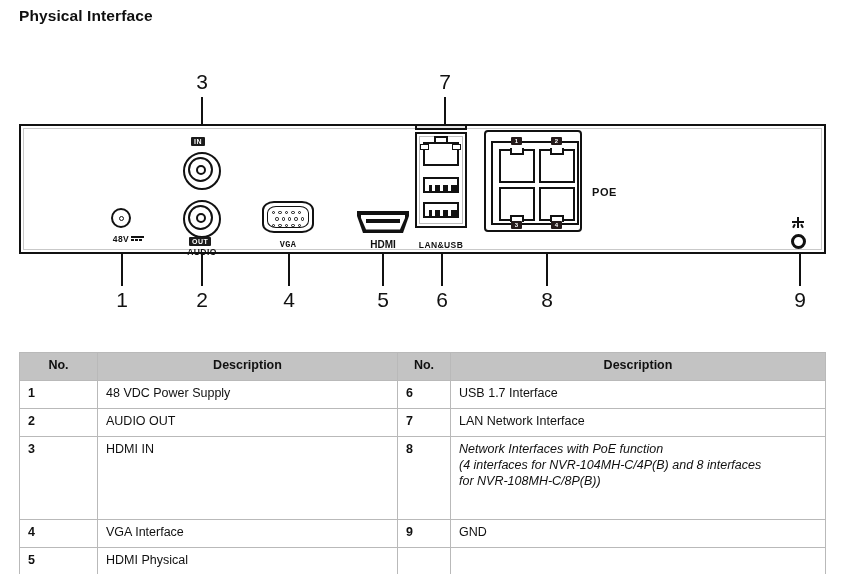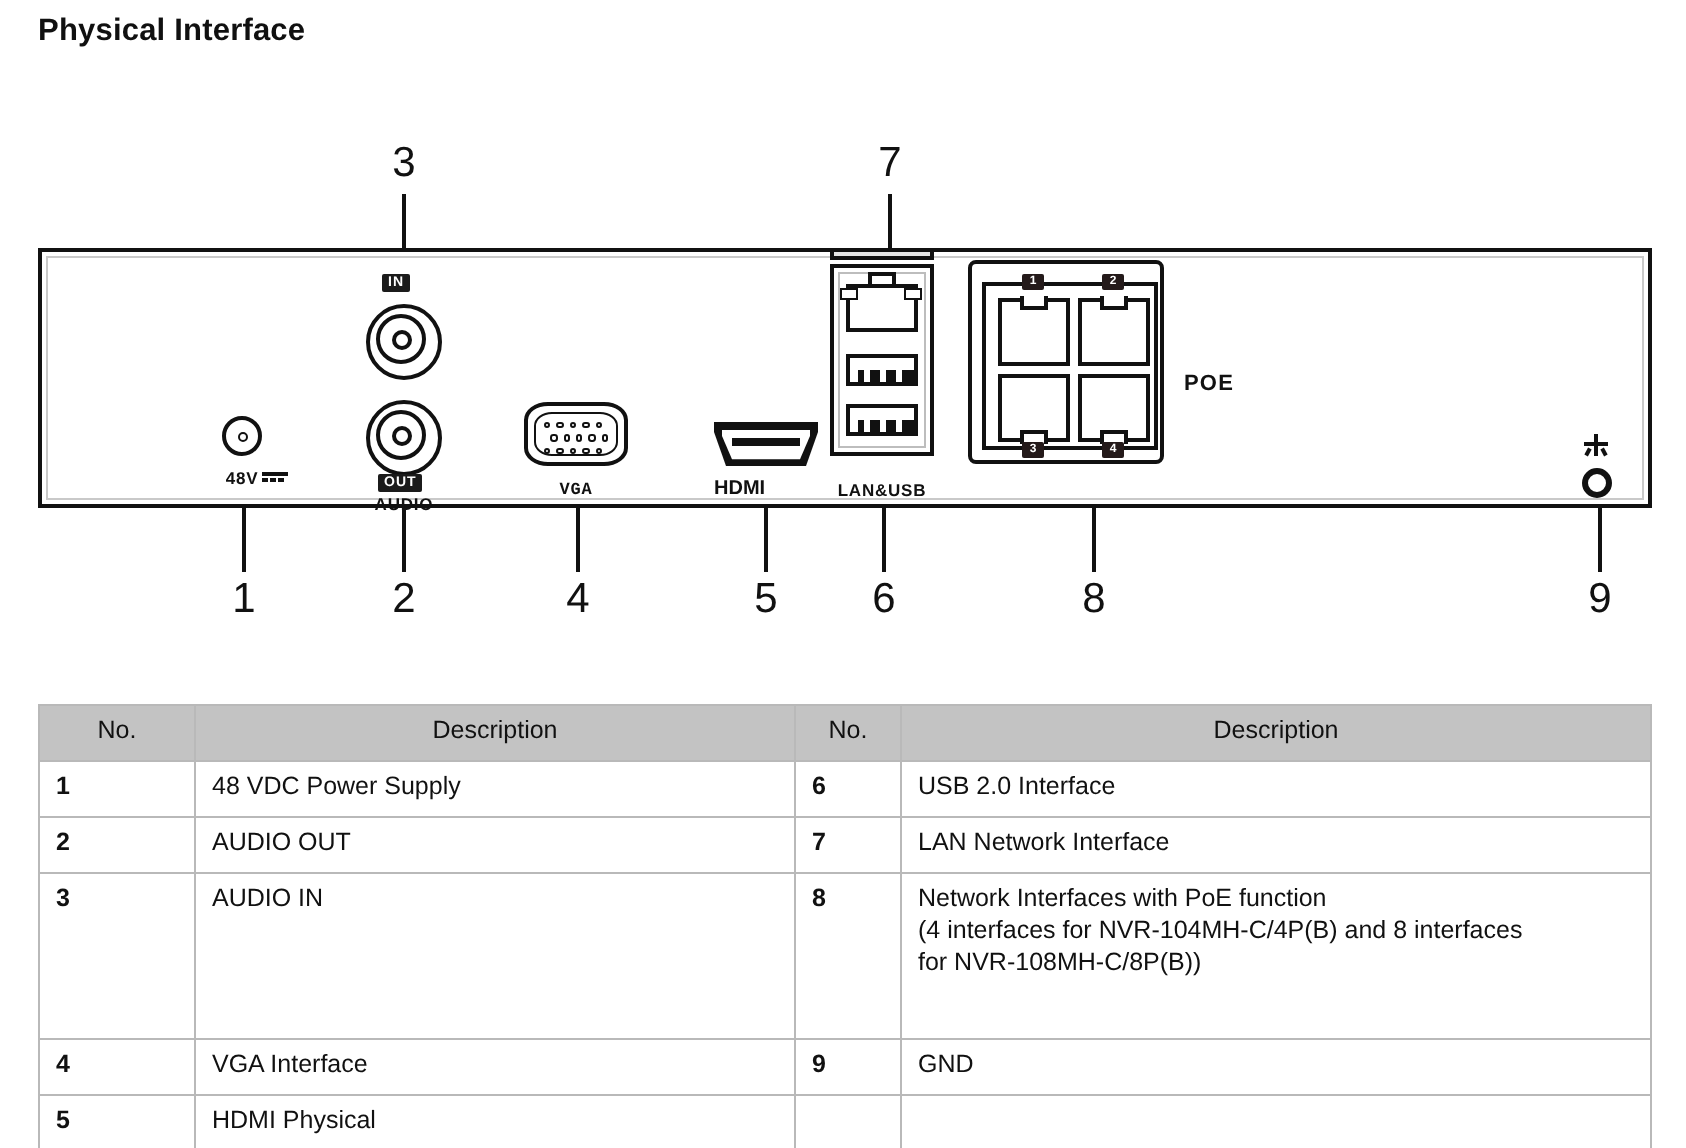--- a/index.html
+++ b/index.html
@@ -114,27 +114,27 @@
   .gndsym i:nth-child(2){left:1px;top:4.4px;width:12px;height:1.8px;}
   .gndsym i:nth-child(3){left:2px;top:6.6px;width:2px;height:4px;transform:rotate(28deg);}
   .gndsym i:nth-child(4){left:10px;top:6.6px;width:2px;height:4px;transform:rotate(-28deg);}
   .gndsym i:nth-child(5){left:6.2px;top:6.4px;width:1.8px;height:4.4px;}
 
   
   #iface-table{position:absolute;left:19px;top:352px;width:807px;border-collapse:collapse;
                table-layout:fixed;}
   #iface-table th,#iface-table td{border:1px solid #b9b9b9;padding:4px 8px;font-size:12.5px;
                vertical-align:top;color:#111;line-height:16px;}
-  #iface-table thead th{background:#c3c3c3;font-weight:normal;height:19px;}
+  #iface-table thead th{background:#c3c3c3;font-weight:bold;height:19px;}
   #iface-table td.num{font-weight:bold;}
   .c-no{width:78px;} .c-desc{width:300px;} .c-no2{width:53px;}
   .r-tall td{height:74px;}
   .r-norm td{height:19px;}
   .cell-mid{padding-top:28px;}
-  .ml{display:block;}
+  .ml{display:block;font-style:italic;}
 </style>
 </head>
 <body>
 
 <div id="page-title">Physical Interface</div>
 
 <div id="diagram">
 
   <div class="cnum" style="left:187px;top:10px;">3</div>
   <div class="lead" style="left:201px;top:37px;height:27px;"></div>
@@ -178,21 +178,21 @@
         <span style="left:25.6px;top:12.8px"></span>
     </div>
   </div>
   <div class="lbl" style="left:263px;top:180px;width:50px;font-family:Liberation Mono, monospace;">VGA</div>
 
   <div class="hdmi" style="left:357px;top:151px;">
     <div class="outer"></div>
       <div class="inner"></div>
       <div class="bar"></div>
   </div>
-  <div class="hdmilogo" style="left:357px;top:179px;width:52px;">HDMI</div>
+  <div class="hdmilogo" style="left:357px;top:179px;width:52px;text-align:center;">HDMI</div>
 
   <div class="toprail" style="left:415px;top:64px;"></div>
   <div class="lanusb" style="left:415px;top:72px;"></div>
   <div class="rj45" style="left:423px;top:76px;">
     <div class="tab"></div>
       <div class="body"></div>
   </div>
   <div class="ledbox" style="left:420px;top:84px;"></div>
   <div class="ledbox" style="left:452px;top:84px;"></div>
   <div class="usb" style="left:423px;top:117px;">
@@ -274,31 +274,31 @@
       <th>Description</th>
       <th>No.</th>
       <th>Description</th>
     </tr>
   </thead>
   <tbody>
     <tr class="r-norm">
       <td class="num">1</td>
       <td>48 VDC Power Supply</td>
       <td class="num">6</td>
-      <td>USB 2.0 Interface</td>
+      <td>USB 1.7 Interface</td>
     </tr>
     <tr class="r-norm">
       <td class="num">2</td>
       <td>AUDIO OUT</td>
       <td class="num">7</td>
       <td>LAN Network Interface</td>
     </tr>
     <tr class="r-tall">
       <td class="num">3</td>
-      <td class="cell-mid">AUDIO IN</td>
+      <td class="cell-mid">HDMI IN</td>
       <td class="num">8</td>
       <td>
         <span class="ml">Network Interfaces with PoE function</span>
         <span class="ml">(4 interfaces for NVR-104MH-C/4P(B) and 8 interfaces</span>
         <span class="ml">for NVR-108MH-C/8P(B))</span>
       </td>
     </tr>
     <tr class="r-norm">
       <td class="num">4</td>
       <td>VGA Interface</td>

